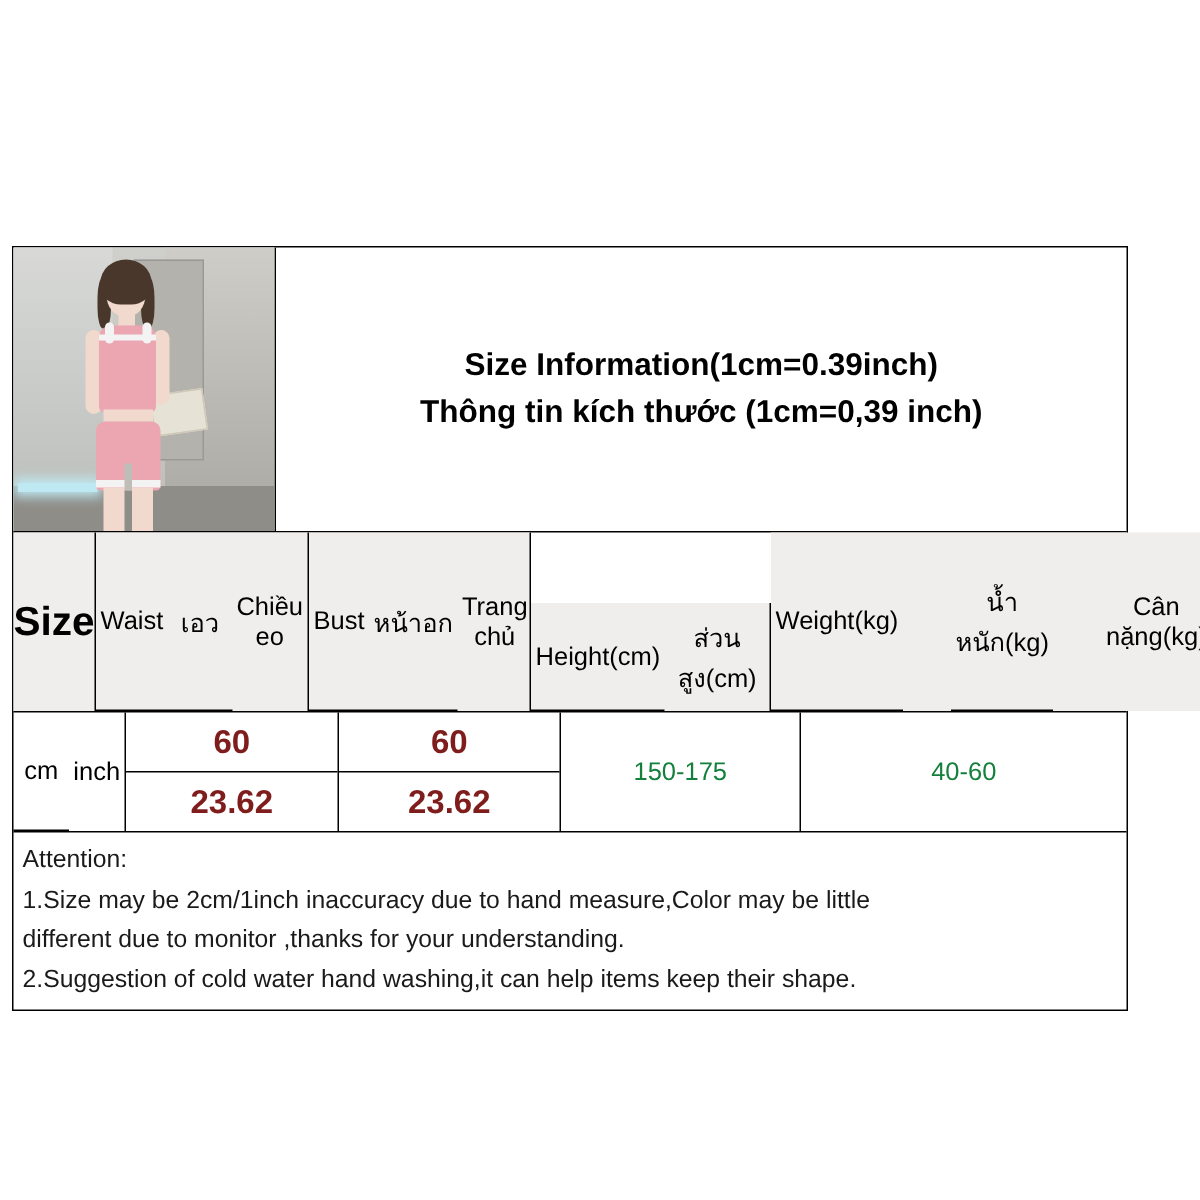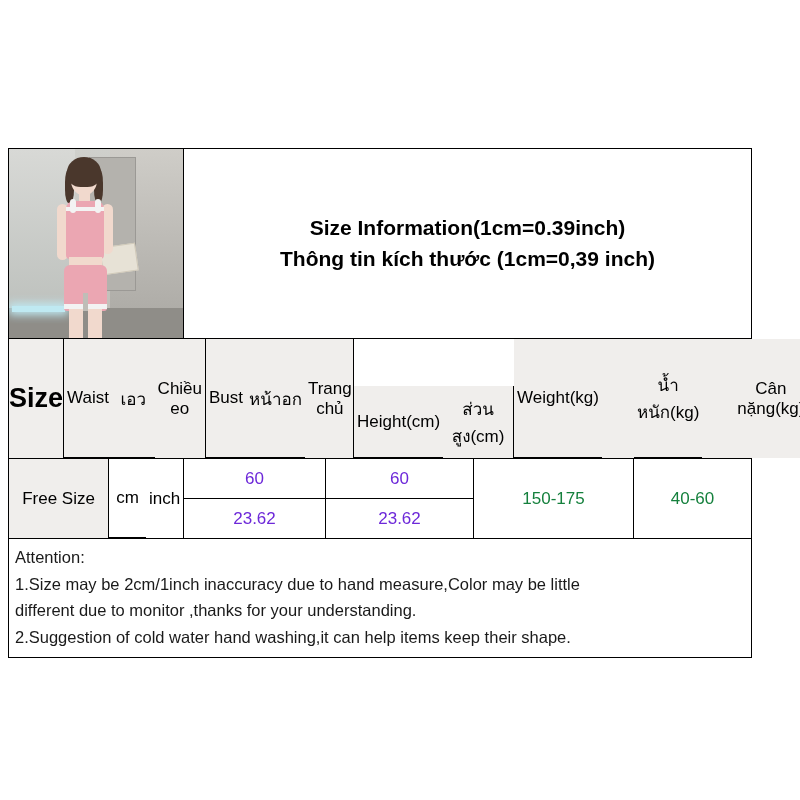--- a/index.html
+++ b/index.html
@@ -12,21 +12,21 @@
     position: relative;
     width: 800px;
     height: 800px;
     background: #ffffff;
     overflow: hidden;
   }
   
   .chart {
     position: absolute;
     left: 8px;
-    top: 148px;
+    top: 164px;
     width: 744px;
     height: 510px;
     border: 1px solid #000000;
     box-sizing: border-box;
     background: #ffffff;
   }
   
   .header-row {
     display: flex;
     height: 190px;
@@ -253,22 +253,23 @@
   }
   .val-col.w1 { width: 142px; }
   .val-col.w2 { width: 148px; }
   .val-cell {
     flex: 1;
     display: flex;
     align-items: center;
     justify-content: center;
     border-bottom: 1px solid #000000;
     box-sizing: border-box;
-    font-size: 17px;
-    color: #6d28d9;
+    font-size: 22px;
+    color: #7f1d1d;
+    font-weight: bold;
   }
   .val-cell:last-child { border-bottom: none; }
   .span-col {
     border-right: 1px solid #000000;
     box-sizing: border-box;
     display: flex;
     align-items: center;
     justify-content: center;
     font-size: 17px;
     color: #15803d;
@@ -347,21 +348,20 @@
         </div>
         <div class="head-col w4">
           <div class="head-cell">Weight(kg)</div>
           <div class="head-cell">น้ำหนัก(kg)</div>
           <div class="head-cell">Cân nặng(kg)</div>
         </div>
       </div>
     </div>
 
     <div class="data-block">
-      <div class="freesize-cell">Free Size</div>
       <div class="unit-col">
         <div class="unit-cell">cm</div>
         <div class="unit-cell">inch</div>
       </div>
       <div class="val-col w1">
         <div class="val-cell">60</div>
         <div class="val-cell">23.62</div>
       </div>
       <div class="val-col w2">
         <div class="val-cell">60</div>

